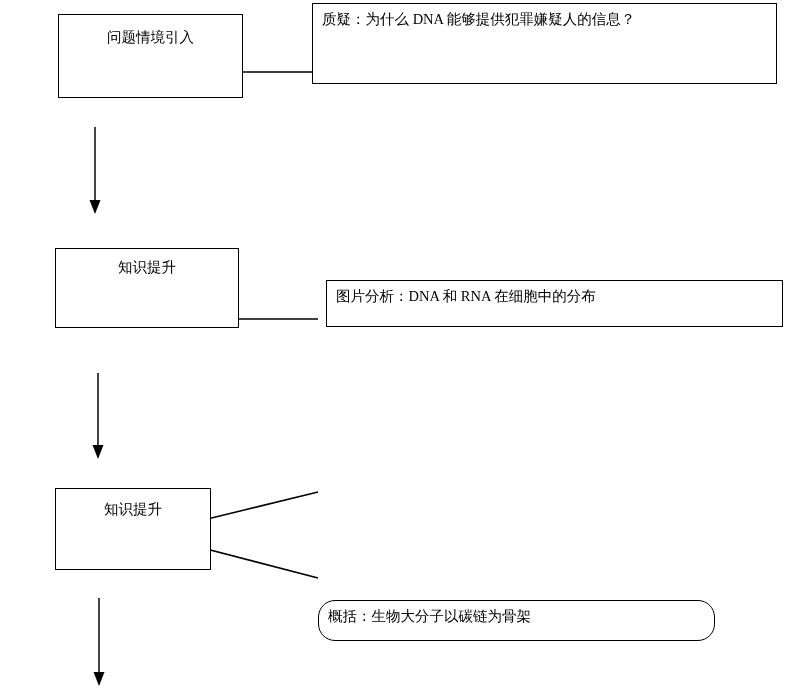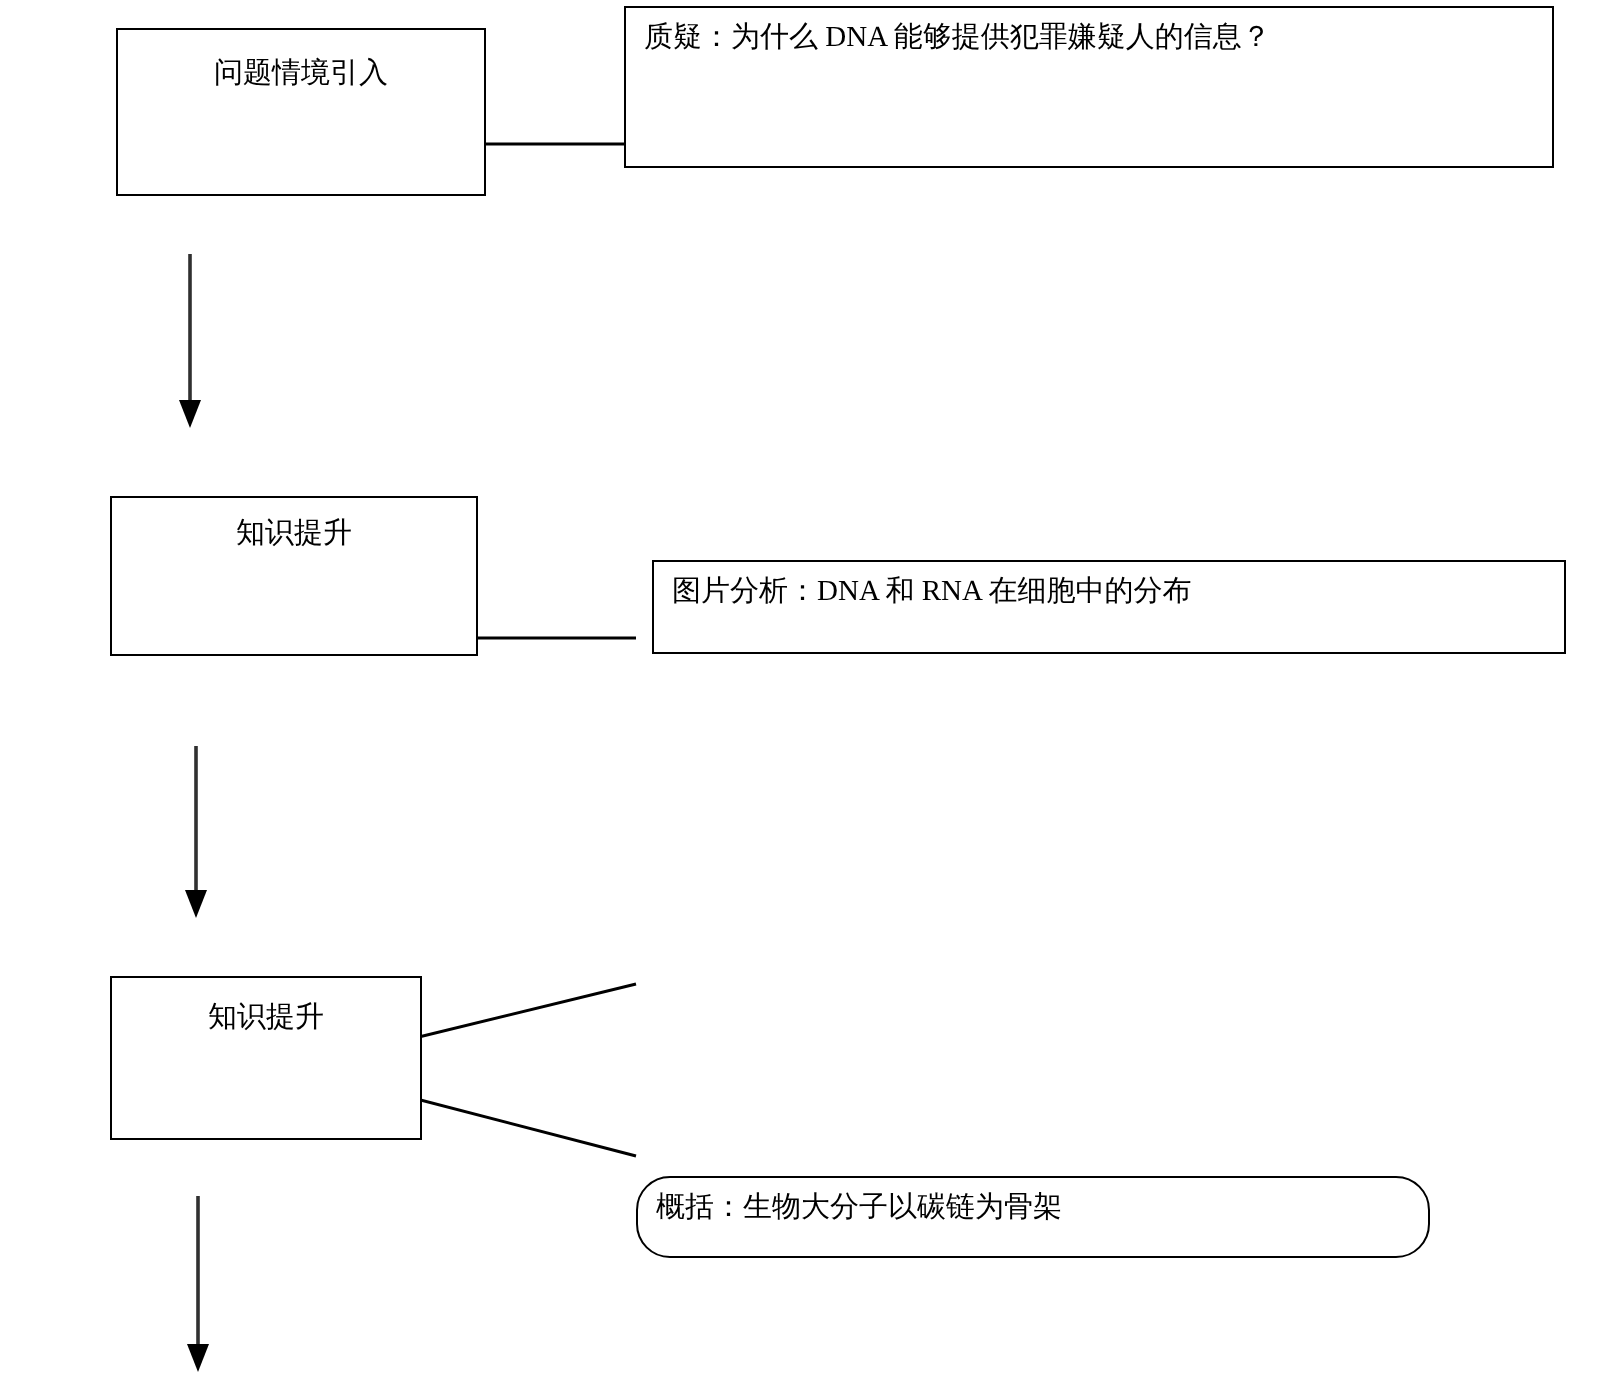--- a/index.html
+++ b/index.html
@@ -43,21 +43,21 @@
     font-family: Liberation Serif, serif;
   }
   
   #stage-0 { left: 10px;  top: 14px;  width: 185px; height: 84px; padding-top: 13px; }
   #stage-1 { left: 7px;   top: 248px; width: 184px; height: 80px; padding-top: 9px;  }
   #stage-2 { left: 7px;   top: 488px; width: 156px; height: 82px; padding-top: 11px; }
   
   #detail-0 { left: 312px; top: 3px;   width: 465px; height: 81px; }
   #detail-1 { left: 326px; top: 280px; width: 457px; height: 47px; }
   #detail-2 { left: 318px; top: 471px; width: 457px; height: 42px; }
-  #detail-3 { left: 318px; top: 588px; width: 397px; height: 41px; border-radius: 17px; }
+  #detail-3 { left: 318px; top: 600px; width: 397px; height: 41px; border-radius: 17px; }
 </style>
 </head>
 <body>
 
 <div id="canvas">
 
   <svg id="lines" viewBox="0 0 800 695" xmlns="http://www.w3.org/2000/svg">
 
     <line x1="195" y1="72" x2="312" y2="72" stroke="#000000" stroke-width="1.5"></line>
 

